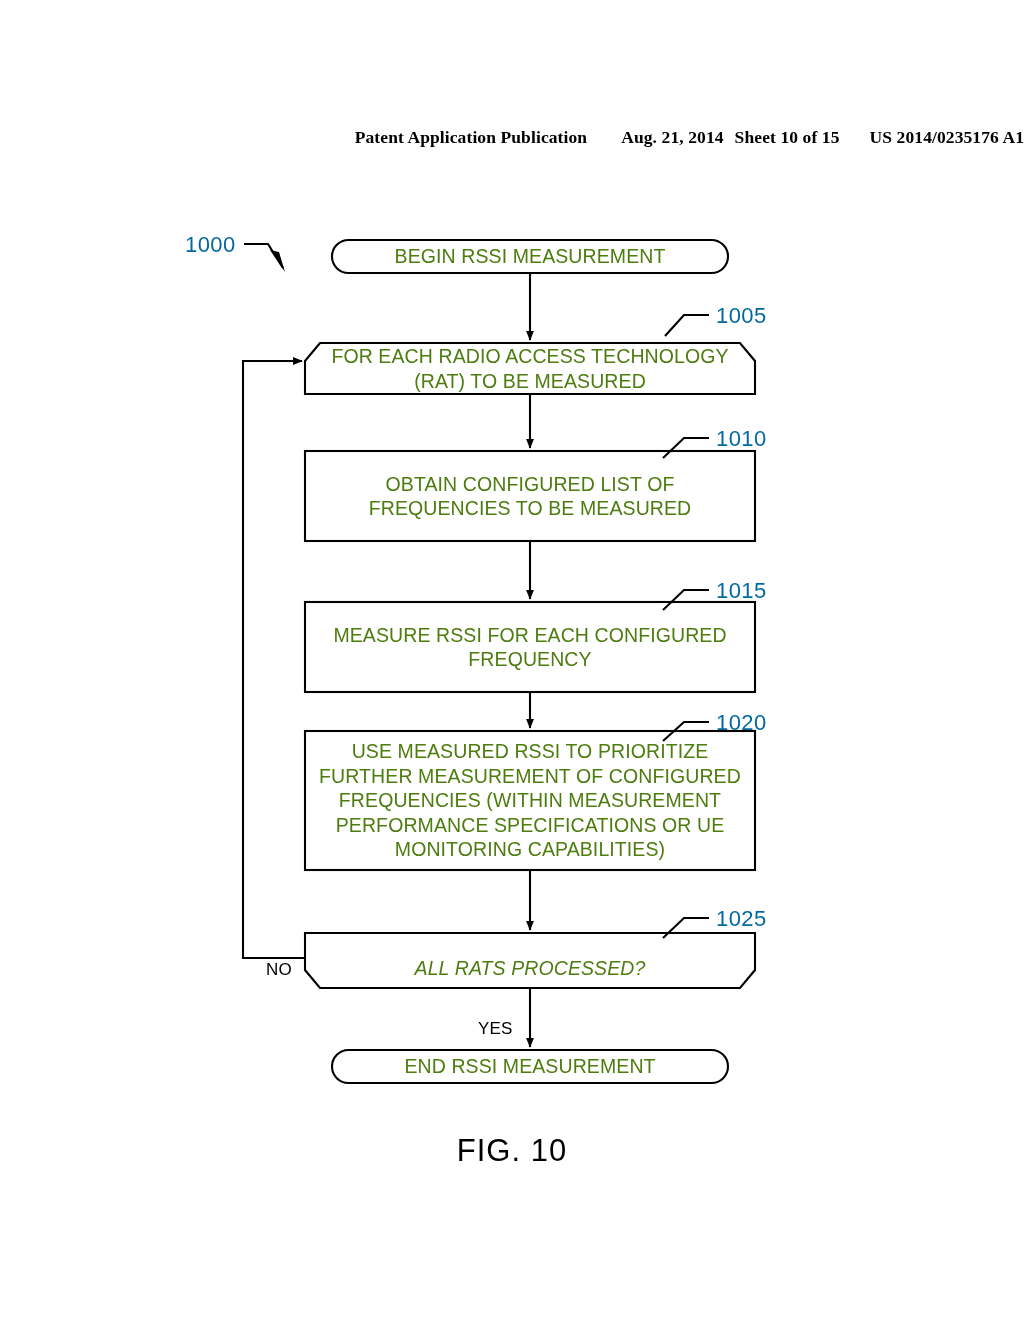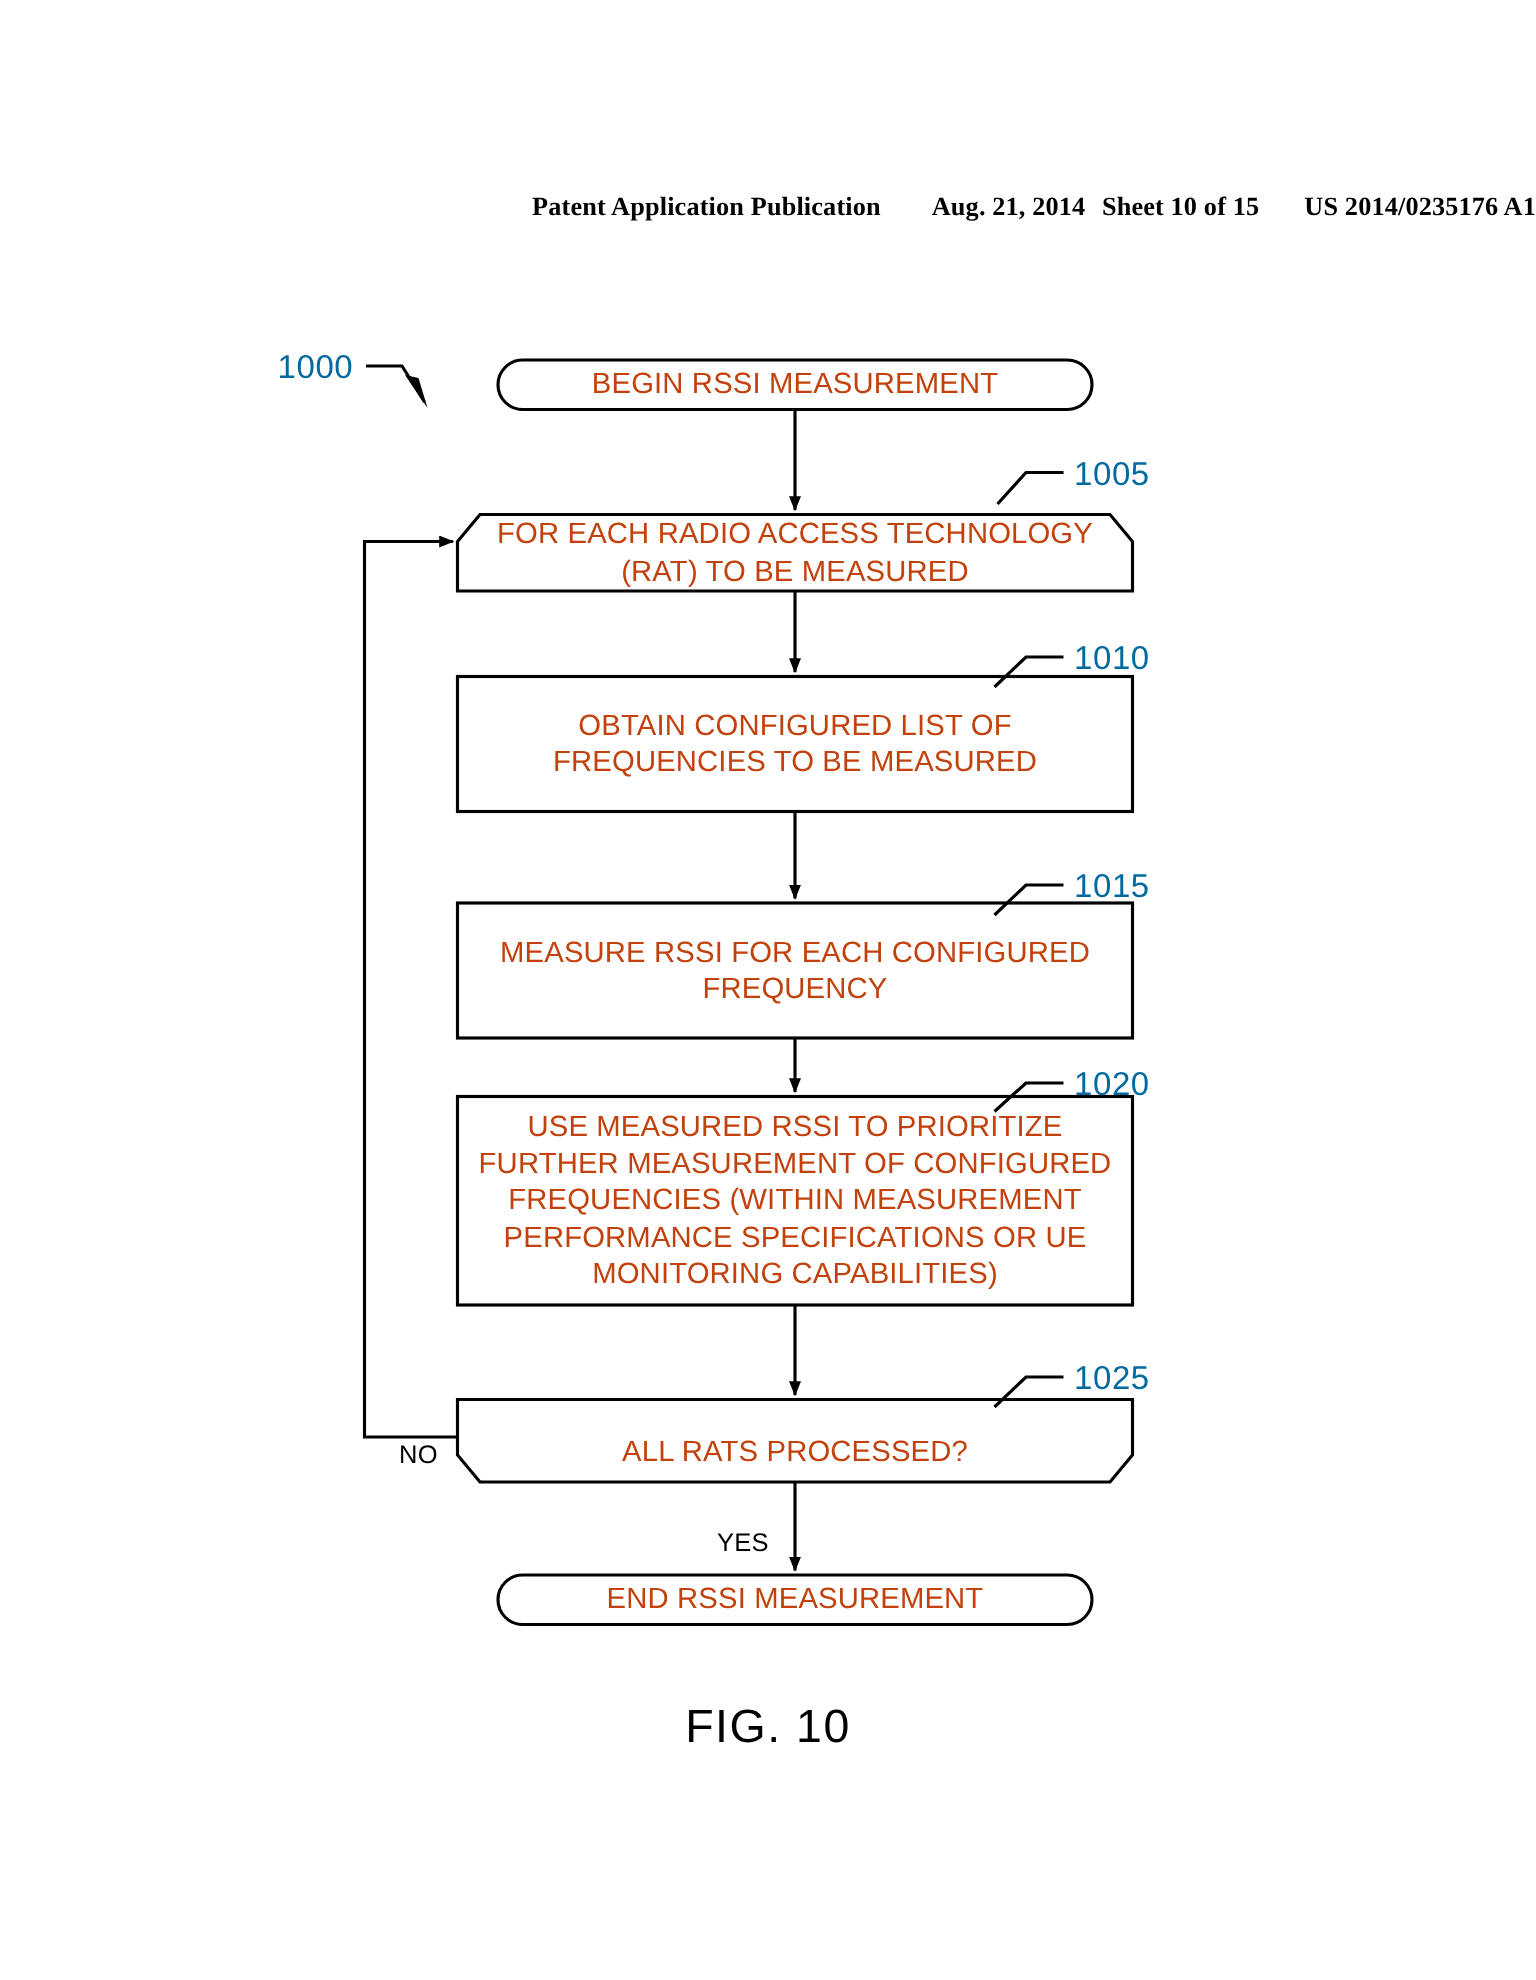--- a/index.html
+++ b/index.html
@@ -44,21 +44,21 @@
     height: 1320px;
   }
 
   
   .node-text {
     position: absolute;
     text-align: center;
     font-family: "Liberation Sans", sans-serif;
     font-size: 19.5px;
     line-height: 24.5px;
-    color: #c2410c;
+    color: #4d7c0f;
     letter-spacing: 0.1px;
     white-space: pre-line;
     display: flex;
     align-items: center;
     justify-content: center;
     pointer-events: none;
   }
 
   .ref-label {
     position: absolute;
@@ -146,21 +146,21 @@
 (RAT) TO BE MEASURED</div>
 <div class="node-text" style="left:310px; top:451px; width:440px; height:90px;">OBTAIN CONFIGURED LIST OF
 FREQUENCIES TO BE MEASURED</div>
 <div class="node-text" style="left:308px; top:602px; width:444px; height:90px;">MEASURE RSSI FOR EACH CONFIGURED
 FREQUENCY</div>
 <div class="node-text" style="left:308px; top:731px; width:444px; height:139px;">USE MEASURED RSSI TO PRIORITIZE
 FURTHER MEASUREMENT OF CONFIGURED
 FREQUENCIES (WITHIN MEASUREMENT
 PERFORMANCE SPECIFICATIONS OR UE
 MONITORING CAPABILITIES)</div>
-<div class="node-text" style="left:310px; top:933px; width:440px; height:71px;">ALL RATS PROCESSED?</div>
+<div class="node-text" style="left:310px; top:933px; width:440px; height:71px;font-style:italic;">ALL RATS PROCESSED?</div>
 <div class="node-text" style="left:332px; top:1050px; width:396px; height:33px;">END RSSI MEASUREMENT</div>
 
 <div class="ref-label" style="left:185px; top:232px;">1000</div>
 <div class="ref-label" style="left:716px; top:303px;">1005</div>
 <div class="ref-label" style="left:716px; top:426px;">1010</div>
 <div class="ref-label" style="left:716px; top:578px;">1015</div>
 <div class="ref-label" style="left:716px; top:710px;">1020</div>
 <div class="ref-label" style="left:716px; top:906px;">1025</div>
 
 <div class="edge-label" style="left:266px; top:940px;">NO</div>

